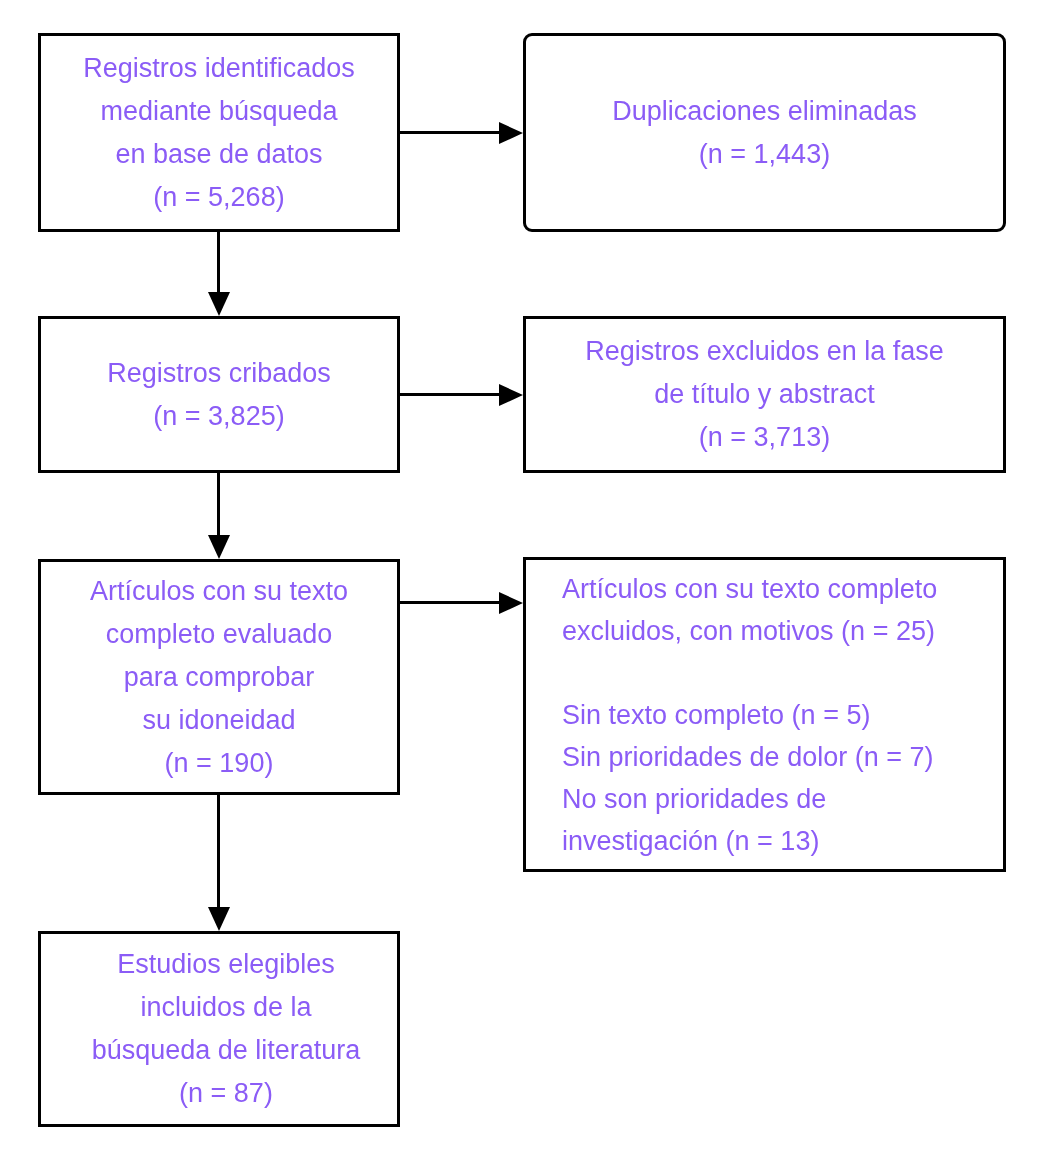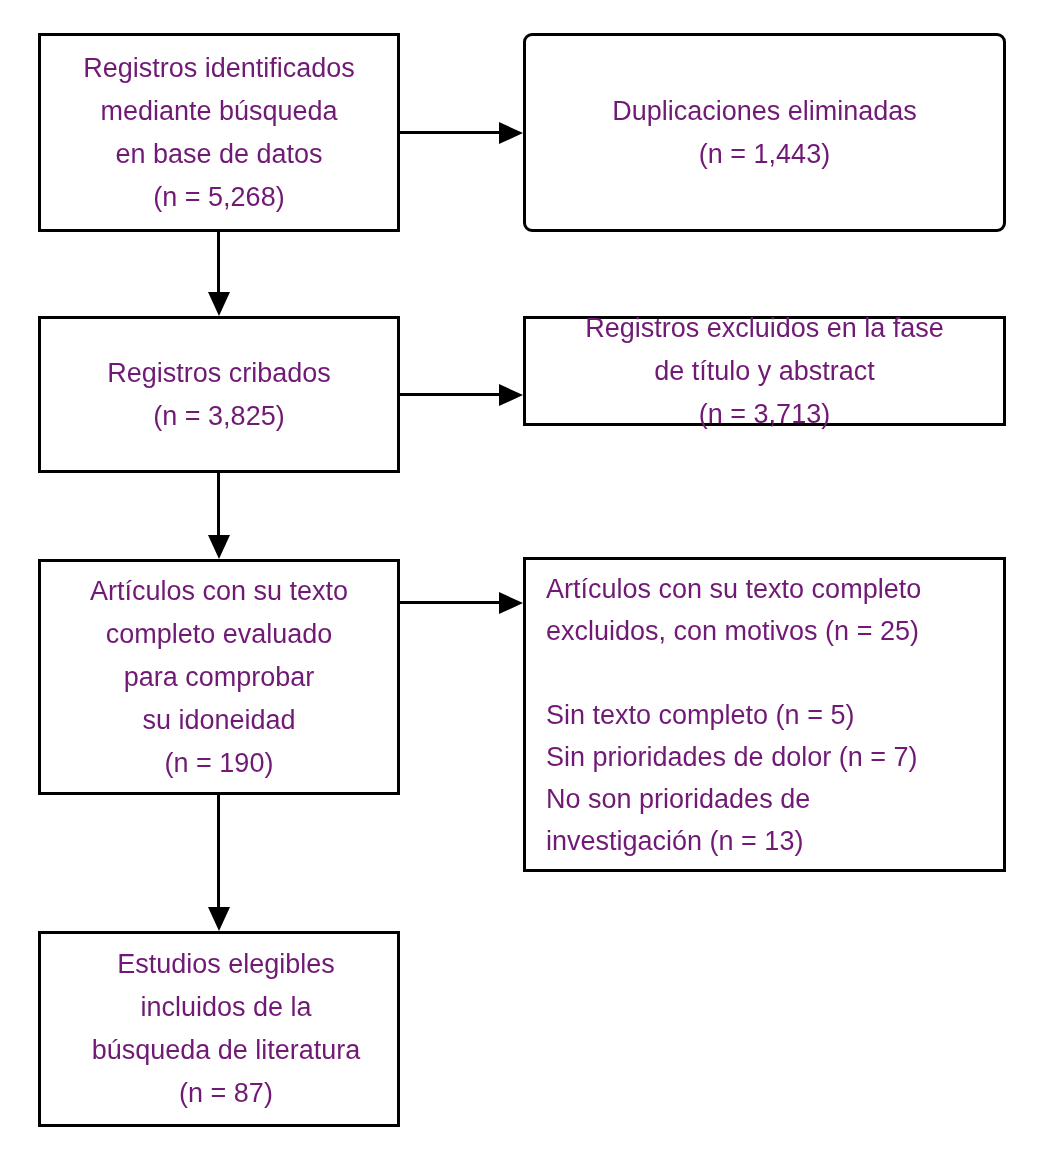--- a/index.html
+++ b/index.html
@@ -5,21 +5,21 @@
   html, body {
     margin: 0;
     padding: 0;
     background: #ffffff;
   }
   .canvas {
     position: relative;
     width: 1064px;
     height: 1158px;
     background: #ffffff;
-    color: #701a75;
+    color: #8b5cf6;
     font-family: "Liberation Sans", "DejaVu Sans", sans-serif;
     overflow: hidden;
   }
   .box {
     position: absolute;
     box-sizing: border-box;
     border: 3px solid #000000;
     background: #ffffff;
     display: flex;
     align-items: center;
@@ -33,25 +33,25 @@
   }
   .box-text.left {
     text-align: left;
     line-height: 42px;
   }
 
   
   .b-identified   { left: 38px;  top: 33px;  width: 362px; height: 199px; }
   .b-duplicates   { left: 523px; top: 33px;  width: 483px; height: 199px; border-radius: 9px; }
   .b-screened     { left: 38px;  top: 316px; width: 362px; height: 157px; }
-  .b-excluded-ta  { left: 523px; top: 316px; width: 483px; height: 110px; }
+  .b-excluded-ta  { left: 523px; top: 316px; width: 483px; height: 157px; }
   .b-fulltext     { left: 38px;  top: 559px; width: 362px; height: 236px; }
   .b-ft-excluded  { left: 523px; top: 557px; width: 483px; height: 315px;
                     align-items: flex-start; justify-content: flex-start;
-                    padding: 8px 20px; }
+                    padding: 8px 36px; }
   .b-included     { left: 38px;  top: 931px; width: 362px; height: 196px; padding-left: 14px; }
 
   
   .arrow { position: absolute; }
   .arrow .line { position: absolute; background: #000000; }
 
   .arrow-v { width: 22px; }
   .arrow-v .line { left: 9px; width: 3px; top: 0; bottom: 23px; }
   .arrow-v .head {
     position: absolute; bottom: 0; left: 0; width: 0; height: 0;

